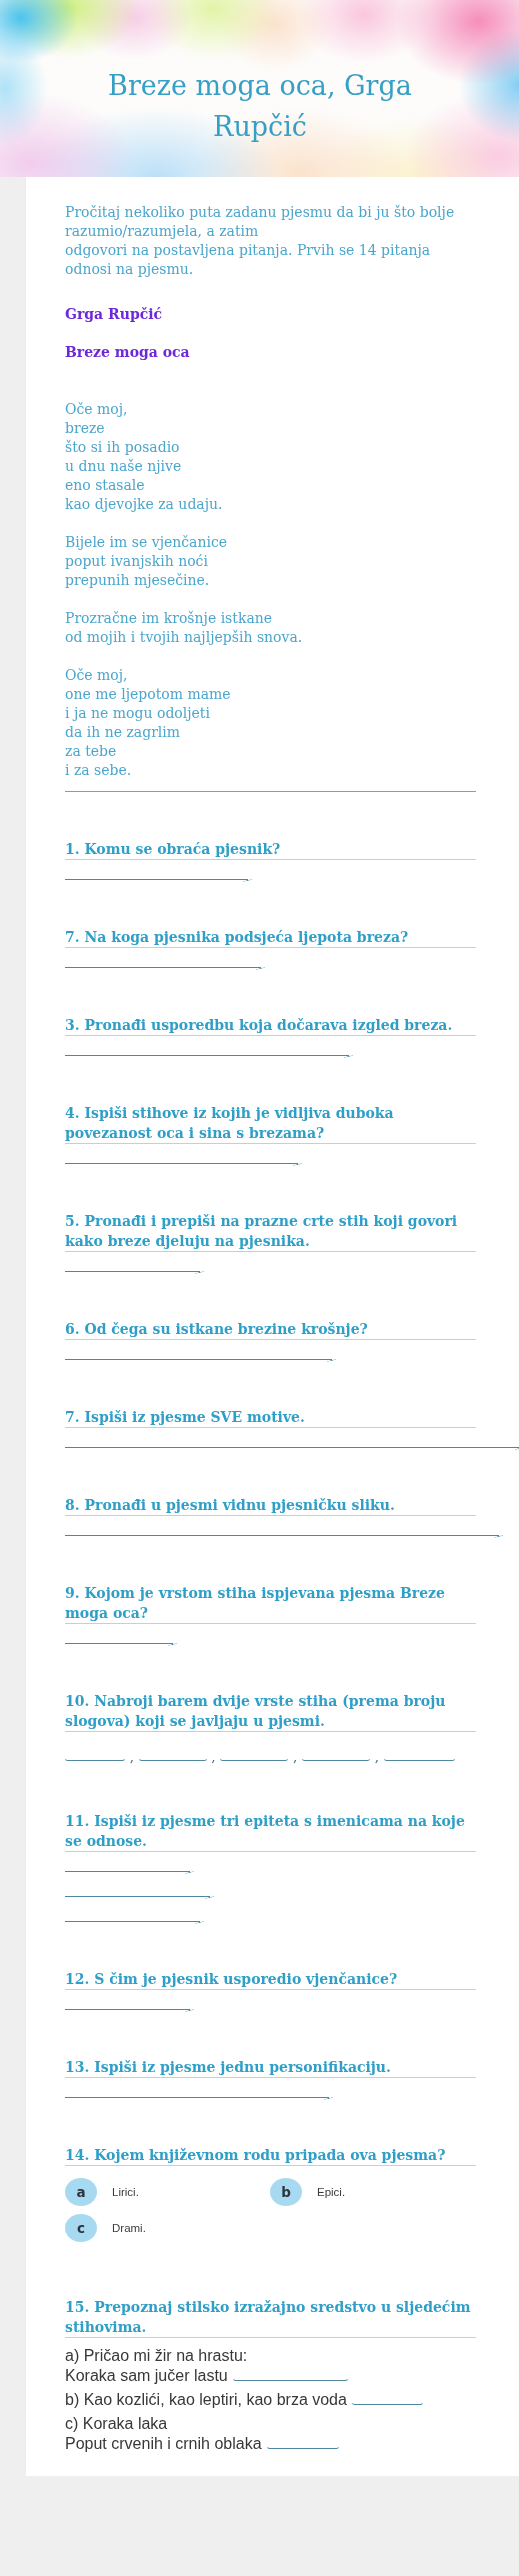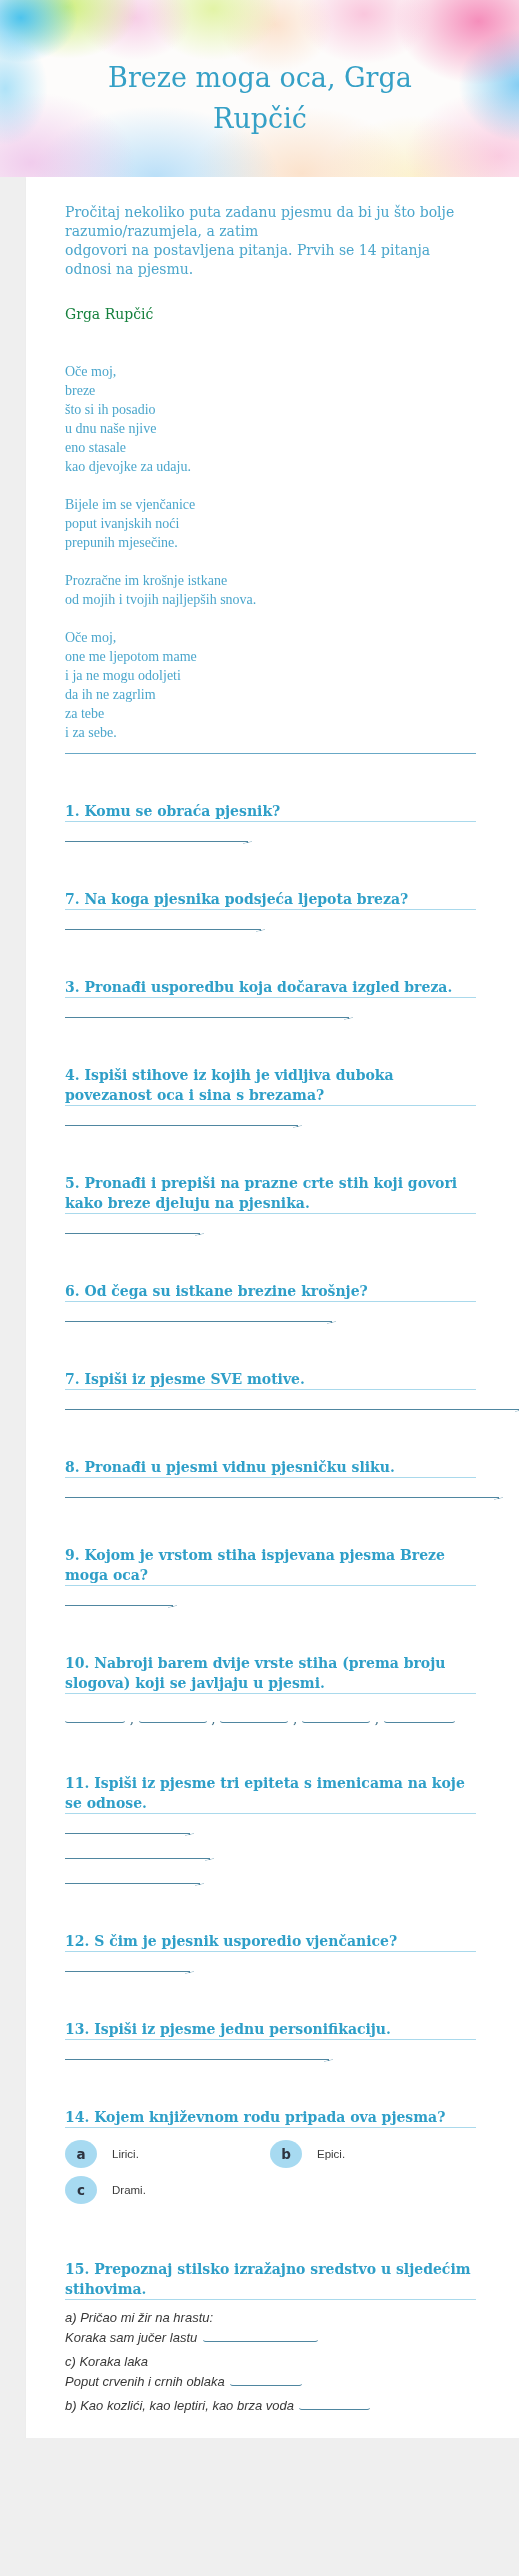--- a/index.html
+++ b/index.html
@@ -23,40 +23,40 @@
       radial-gradient(ellipse 115px 88px at 92% 12%, rgba(242,95,160,.7), rgba(242,95,160,0) 72%),
       radial-gradient(ellipse 88px 81px at 100% 48%, rgba(80,185,240,.7), rgba(80,185,240,0) 70%),
       radial-gradient(ellipse 135px 95px at 96% 88%, rgba(248,165,205,.55), rgba(248,165,205,0) 70%),
       radial-gradient(ellipse 149px 101px at 6% 92%, rgba(230,165,225,.55), rgba(230,165,225,0) 70%),
       radial-gradient(ellipse 176px 101px at 30% 100%, rgba(120,195,245,.5), rgba(120,195,245,0) 70%),
       radial-gradient(ellipse 156px 95px at 58% 98%, rgba(250,205,165,.55), rgba(250,205,165,0) 70%),
       radial-gradient(ellipse 135px 88px at 80% 100%, rgba(250,230,150,.45), rgba(250,230,150,0) 70%),
       #fdfcfb;
   }
   .header h1 {
-    max-width:379px; margin:8px auto; padding-top:49px;
+    max-width:379px; margin:16px auto; padding-top:49px;
     font-size:27px; line-height:41px; font-weight:normal;
     text-align:center; color:#35a0c6;
   }
 
   
   .card {
     width:516px; margin:0 26px; background:#ffffff;
     padding:26px 0 22px 0;
     box-shadow:0 0.7px 1.4px rgba(0,0,0,.05);
   }
   .content { margin-left:39px; width:411px; }
 
   .intro { border-bottom:0.7px solid #68a8c6; padding-bottom:10.8px; }
   .instructions, .poem, .poem-head {
     white-space:pre-line;
     font-size:14px; line-height:19px; color:#4ba6cc;
   }
-  .poem-head { font-weight:normal; margin-top:6.8px; color:#15803d; }
-  .poem { margin-top:19px;font-family:Liberation Serif, serif; }
+  .poem-head { font-weight:bold; margin-top:6.8px; color:#6d28d9; }
+  .poem { margin-top:19px; }
 
   
   .q { margin-top:47px; }
   .q-title {
     font-size:14px; line-height:20px; font-weight:bold; color:#2f9fc8;
     padding-bottom:0; border-bottom:1.4px solid #a9d9ec;
   }
   .ans {
     margin-top:19px; height:0; position:relative;
     border-bottom:1.4px solid #4f86a0;
@@ -86,40 +86,41 @@
     flex:0 0 auto;
   }
   .opt-label {
     margin-left:15px;
     font-family:"Liberation Sans", sans-serif;
     font-size:11.5px; color:#3c3c3c;
   }
 
   
   .stanzas { margin-top:8px; font-family:"Liberation Sans", sans-serif; }
-  .stanza-item { font-size:13px; line-height:20px; color:#383838; margin-top:4px;font-style:italic; }
+  .stanza-item { font-size:16px; line-height:20px; color:#383838; margin-top:4px; }
   .stanza-item:first-child { margin-top:0; }
   .line1:empty { display:none; }
   .stanza-item .blank { margin-left:5.4px; height:6.8px; }
 </style>
 </head>
 <body>
 
 <header class="header">
   <h1>Breze moga oca, Grga Rupčić</h1>
 </header>
 
 <main class="card">
   <div class="content">
 
     <section class="intro">
       <p class="instructions">Pročitaj nekoliko puta zadanu pjesmu da bi ju što bolje razumio/razumjela, a zatim
 odgovori na postavljena pitanja. Prvih se 14 pitanja odnosi na pjesmu.</p>
       <div class="poem-head">
         <div>Grga Rupčić</div>
+        <div>Breze moga oca</div>
       </div>
       <div class="poem">Oče moj,
 breze
 što si ih posadio
 u dnu naše njive
 eno stasale
 kao djevojke za udaju.
 
 Bijele im se vjenčanice
 poput ivanjskih noći
@@ -226,27 +227,27 @@
     <section class="q">
       <h2 class="q-title">15. Prepoznaj stilsko izražajno sredstvo u sljedećim stihovima.</h2>
       <div class="stanzas">
 
         <div class="stanza-item">
           <div class="line1">a) Pričao mi žir na hrastu:</div>
           <div class="line2"><span>Koraka sam jučer lastu</span><span></span><span class="blank" style="width:115px"></span></div>
         </div>
 
         <div class="stanza-item">
+
+          <div class="line2"><span>b) Kao kozlići, kao leptiri, kao brza voda</span><span></span><span class="blank" style="width:71px"></span></div>
+        </div>
+
+        <div class="stanza-item">
           <div class="line1">c) Koraka laka</div>
           <div class="line2"><span>Poput crvenih i crnih oblaka</span><span></span><span class="blank" style="width:72px"></span></div>
         </div>
 
-        <div class="stanza-item">
-
-          <div class="line2"><span>b) Kao kozlići, kao leptiri, kao brza voda</span><span></span><span class="blank" style="width:71px"></span></div>
-        </div>
-
       </div>
     </section>
 
   </div>
 </main>
 
 
 </body></html>

